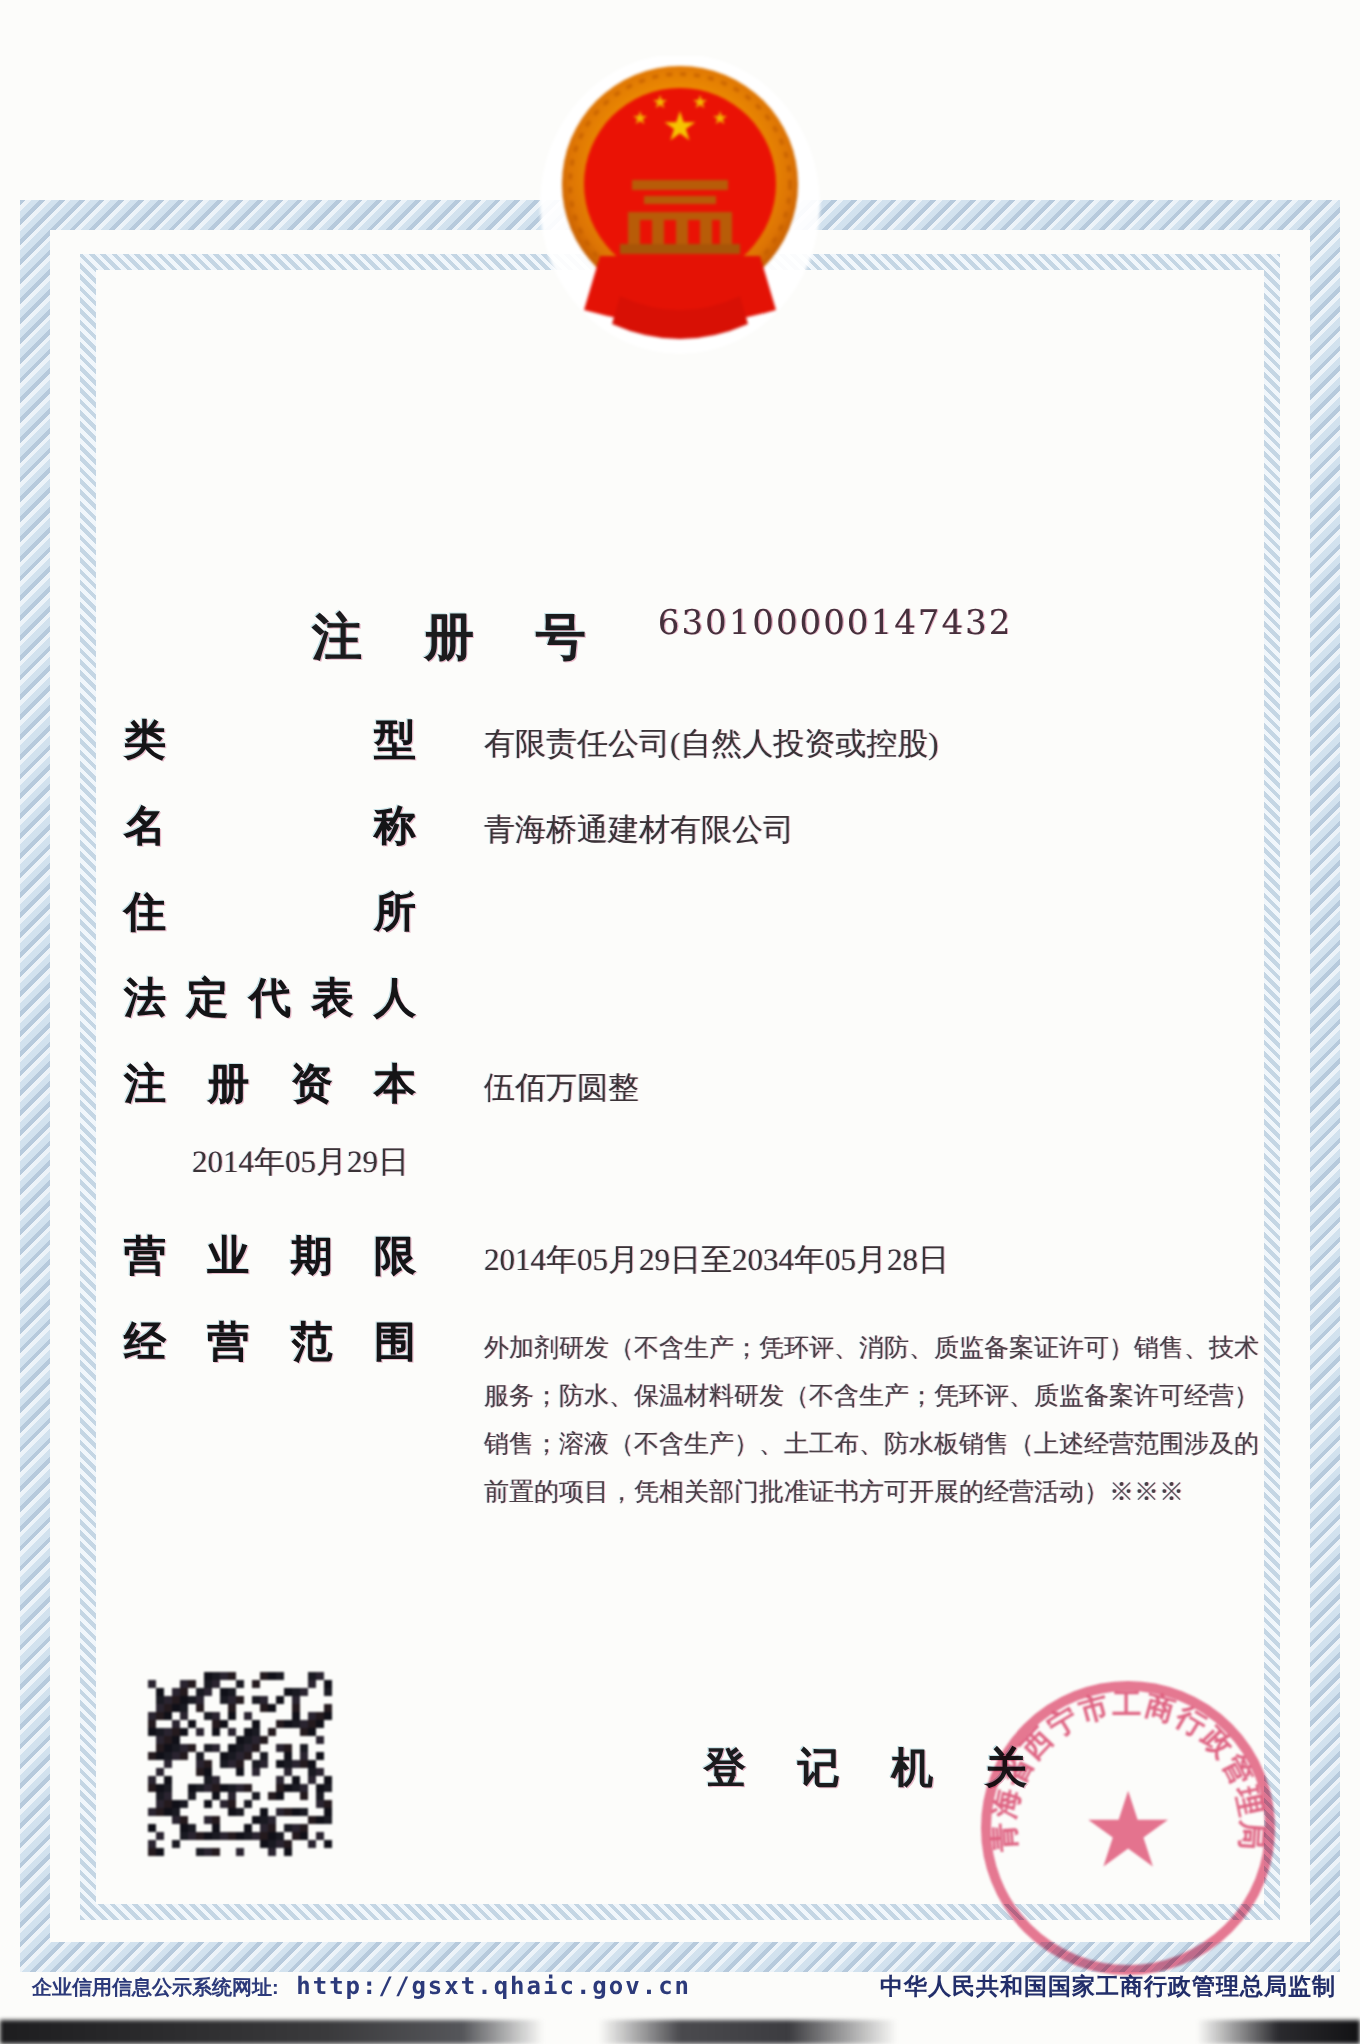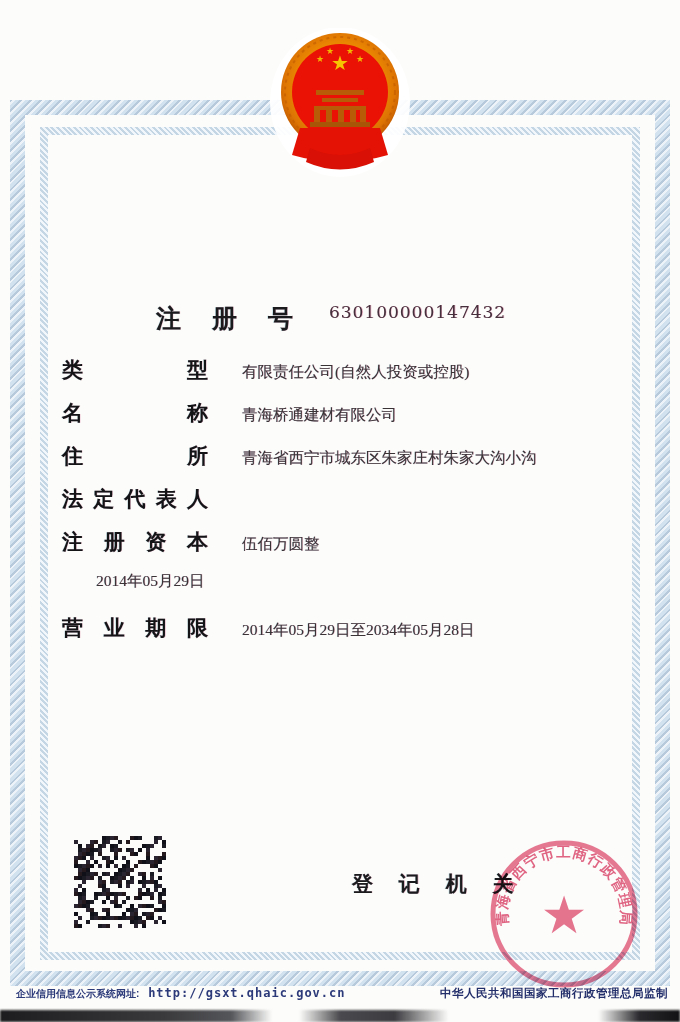--- a/index.html
+++ b/index.html
@@ -97,35 +97,38 @@
       <div class="row">
         <span class="flabel">类型</span>
         <span class="fvalue">有限责任公司(自然人投资或控股)</span>
       </div>
       <div class="row">
         <span class="flabel">名称</span>
         <span class="fvalue">青海桥通建材有限公司</span>
       </div>
       <div class="row">
         <span class="flabel">住所</span>
-        <span class="fvalue">青海省西宁市城东区朱家庄村朱家大沟小沟</span>
       </div>
       <div class="row">
         <span class="flabel">法定代表人</span>
       </div>
       <div class="row">
         <span class="flabel">注册资本</span>
         <span class="fvalue">伍佰万圆整</span>
       </div>
       <div class="row">
         <span class="fvalue">2014年05月29日</span>
       </div>
       <div class="row">
         <span class="flabel">营业期限</span>
         <span class="fvalue">2014年05月29日至2034年05月28日</span>
+      </div>
+      <div class="row">
+        <span class="flabel">经营范围</span>
+        <span class="fvalue small">外加剂研发（不含生产；凭环评、消防、质监备案证许可）销售、技术服务；防水、保温材料研发（不含生产；凭环评、质监备案许可经营）销售；溶液（不含生产）、土工布、防水板销售（上述经营范围涉及的前置的项目，凭相关部门批准证书方可开展的经营活动）※※※</span>
       </div>
     </div>
 
   <div class="qr">
       <i style="left: 28px; top: 0px; background: rgb(16, 16, 24);"></i>
       <i style="left: 32px; top: 0px; background: rgb(26, 26, 34);"></i>
       <i style="left: 36px; top: 0px; background: rgb(42, 36, 48);"></i>
       <i style="left: 40px; top: 0px; background: rgb(36, 26, 30);"></i>
       <i style="left: 56px; top: 0px; background: rgb(36, 26, 30);"></i>
       <i style="left: 60px; top: 0px; background: rgb(16, 16, 24);"></i>

